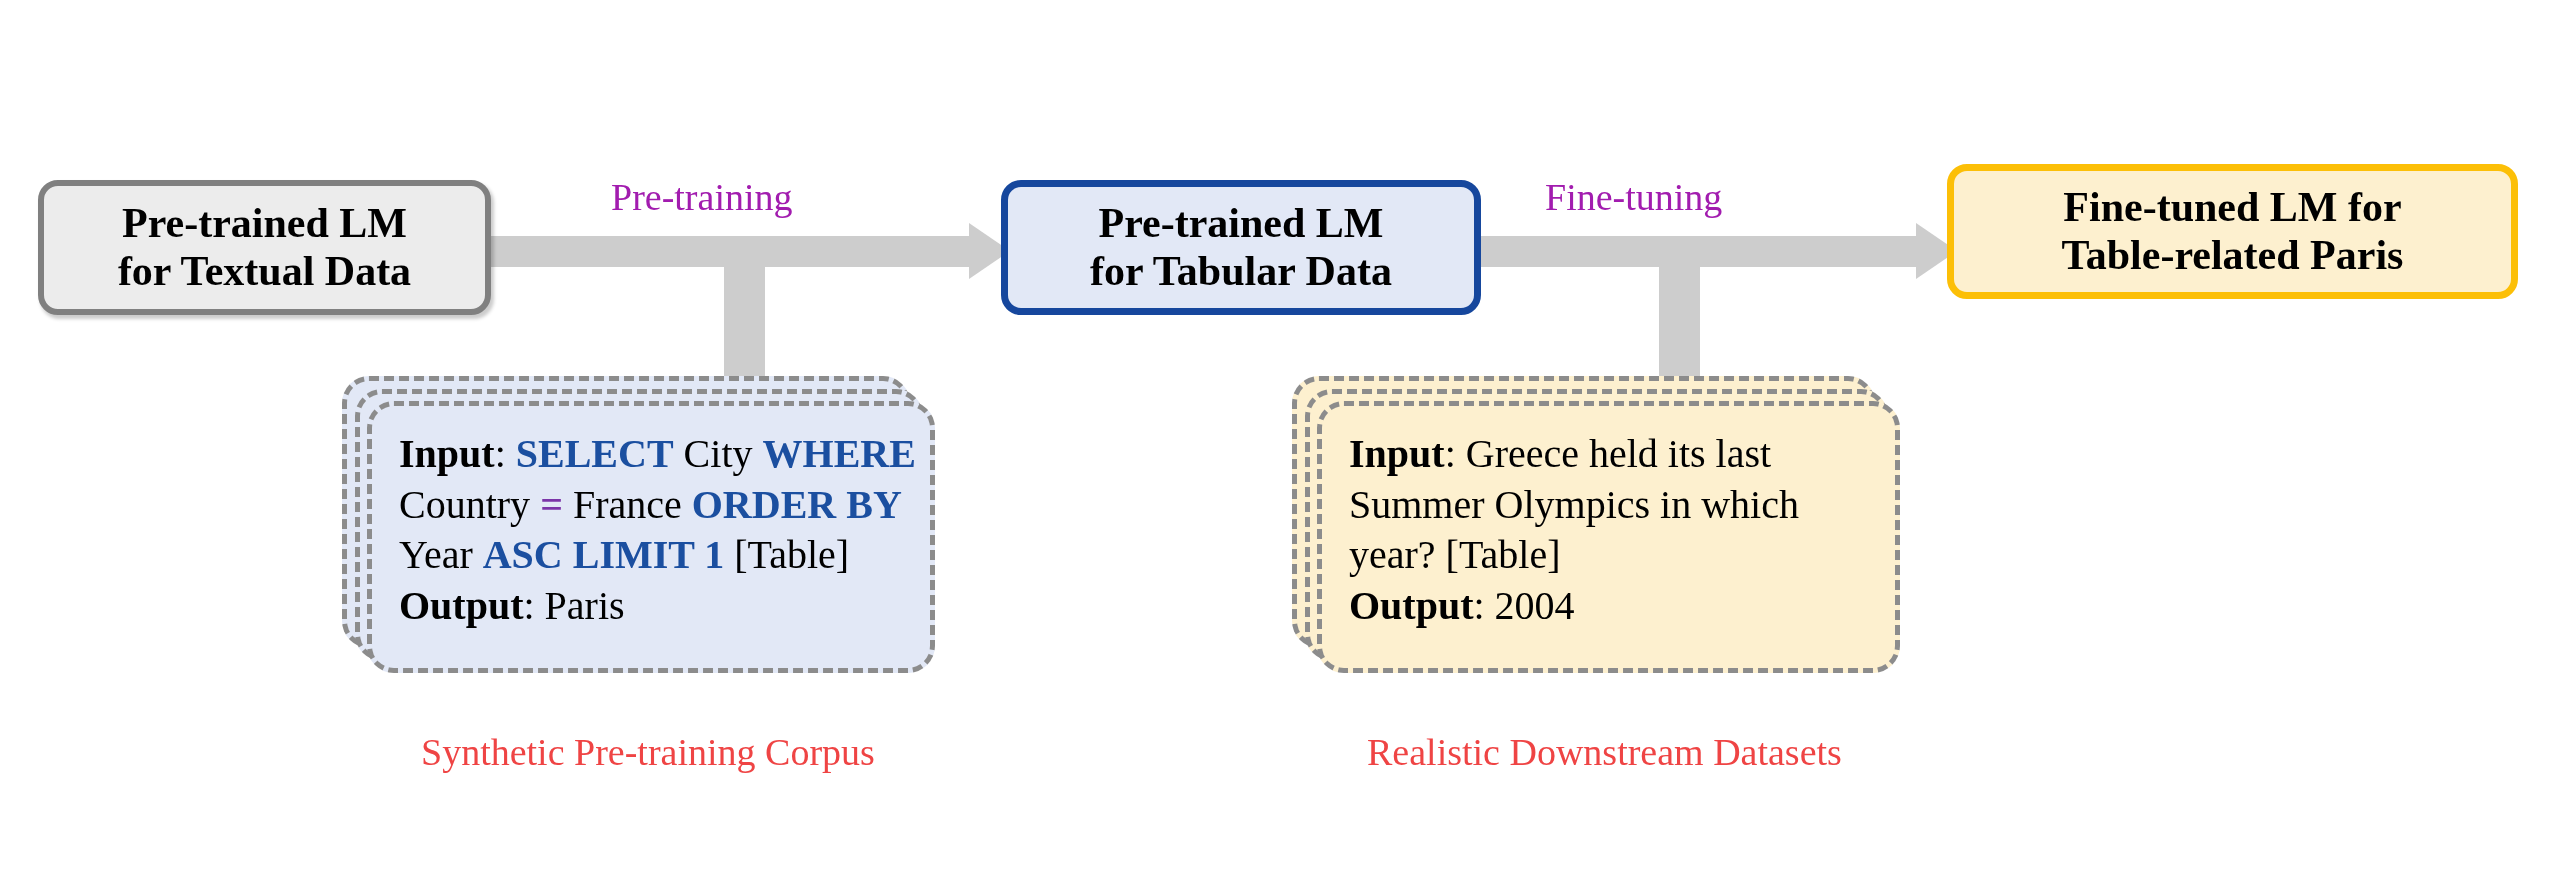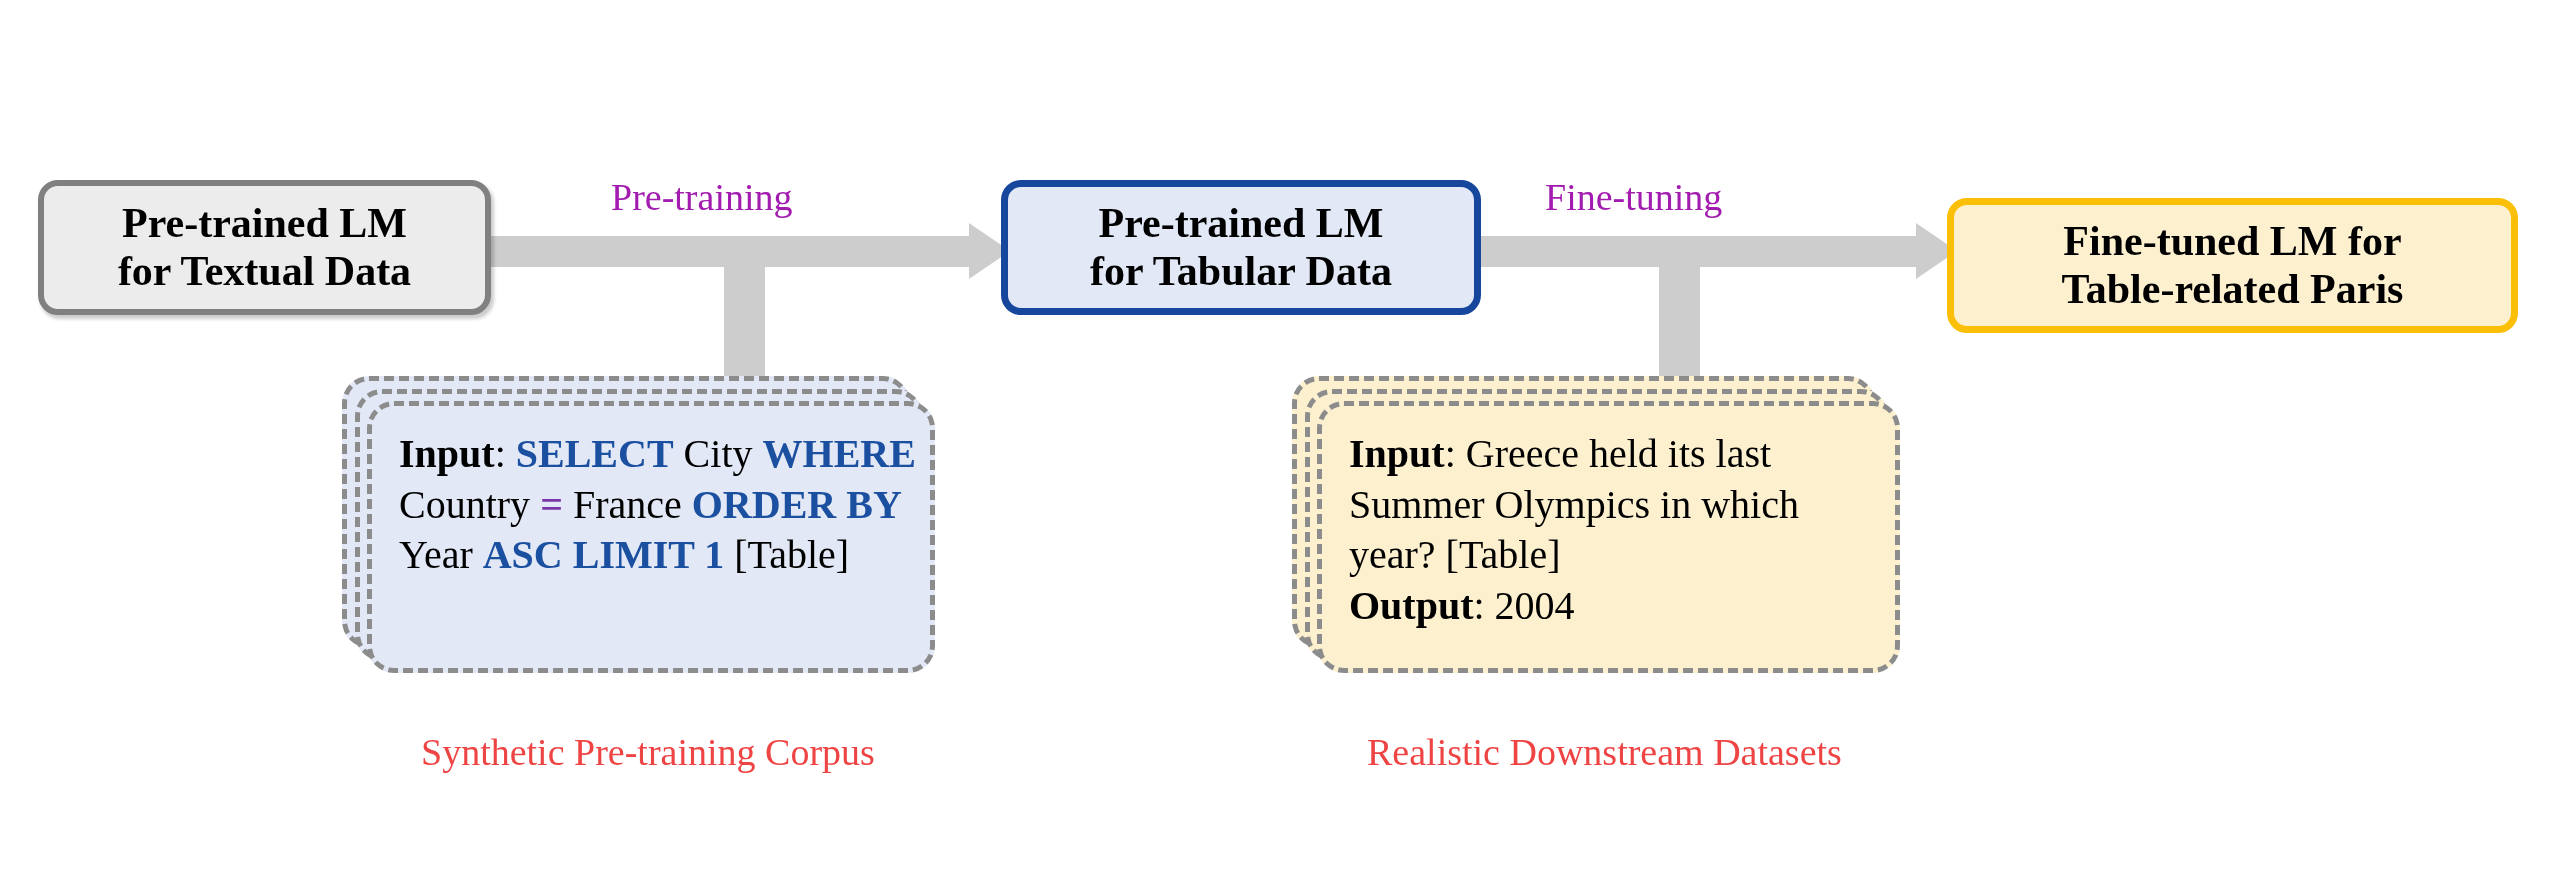--- a/index.html
+++ b/index.html
@@ -42,21 +42,21 @@
     font-size: 42px;
     box-shadow: 2.7px 3.6px 3.6px rgba(0,0,0,0.20);
   }
   #box-tabular {
     left: 1001px; top: 180px; width: 480px; height: 135px;
     background: #e2e8f6;
     border: 7.2px solid #16479d;
     font-size: 42px;
   }
   #box-finetuned {
-    left: 1947px; top: 198px; width: 571px; height: 135px;
+    left: 1947px; top: 164px; width: 571px; height: 135px;
     background: #fdf0cf;
     border: 7.2px solid #fcbf07;
     font-size: 42px;
   }
 
   
   .block-arrow {
     position: absolute;
     height: 56px;
     z-index: 3;
@@ -184,20 +184,21 @@
     <span class="ln">Table-related Paris</span>
   </div>
 
   <div class="card-stack" id="stack-synthetic">
     <div class="card back2"></div>
     <div class="card back1"></div>
     <div class="card front">
         <div class="card-line"><span class="kw-label">Input</span><span>: </span><span class="sql-kw">SELECT</span><span> City </span><span class="sql-kw">WHERE</span></div>
         <div class="card-line"><span>Country </span><span class="sql-eq">=</span><span> France </span><span class="sql-kw">ORDER BY</span></div>
         <div class="card-line"><span>Year </span><span class="sql-kw">ASC LIMIT 1</span><span> [Table]</span></div>
+        <div class="card-line"><span class="kw-label">Output</span><span>: Paris</span></div>
       </div>
   </div>
 
   <div class="card-stack" id="stack-realistic">
     <div class="card back2"></div>
     <div class="card back1"></div>
     <div class="card front">
         <div class="card-line"><span class="kw-label">Input</span><span>: Greece held its last</span></div>
         <div class="card-line"><span>Summer Olympics in which</span></div>
         <div class="card-line"><span>year? [Table]</span></div>

